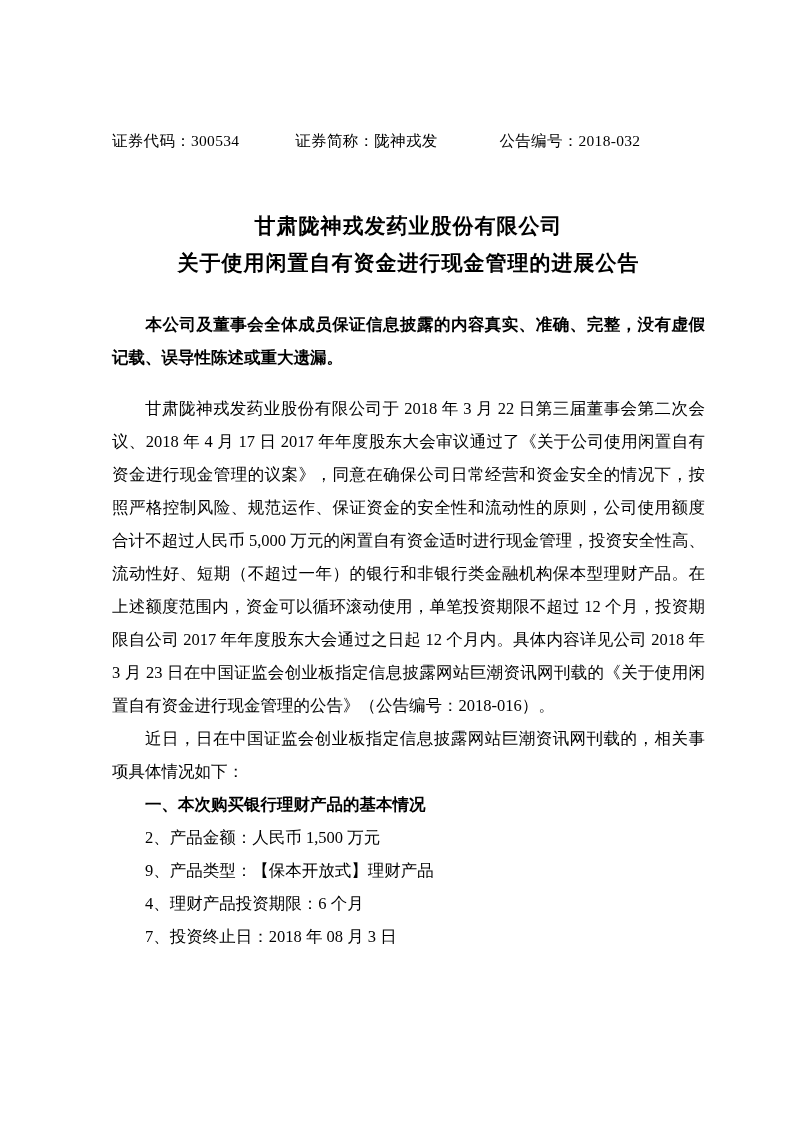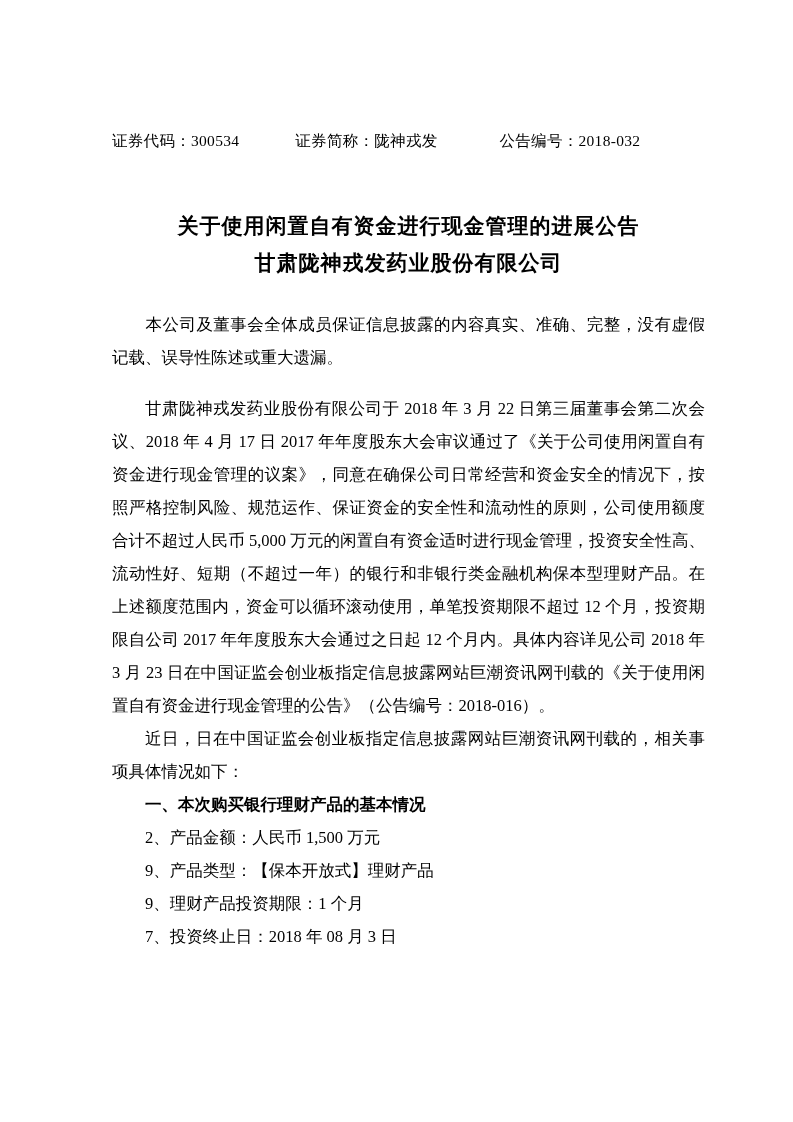--- a/index.html
+++ b/index.html
@@ -42,21 +42,21 @@
     text-align: center;
     font-weight: bold;
     font-size: 21px;
     line-height: 1.75;
     margin-bottom: 26px;
   }
   .title-line {
     letter-spacing: 1px;
   }
   .statement {
-    font-weight: normal;
+    font-weight: bold;
     font-size: 16.5px;
     line-height: 2.0;
     text-align: justify;
     text-justify: inter-ideograph;
     margin-bottom: 18px;
   }
   .statement .indent {
     display: inline-block;
     width: 2em;
   }
@@ -92,32 +92,32 @@
 
 <div class="page">
 
   <div class="header-row">
     <span class="hcell code">证券代码：300534</span>
     <span class="hcell name">证券简称：陇神戎发</span>
     <span class="hcell no">公告编号：2018-032</span>
   </div>
 
   <div class="title-block">
+    <div class="title-line">甘肃陇神戎发药业股份有限公司</div>
     <div class="title-line">关于使用闲置自有资金进行现金管理的进展公告</div>
-    <div class="title-line">甘肃陇神戎发药业股份有限公司</div>
   </div>
 
   <div class="statement">
     <span class="indent"></span><span>本公司及董事会全体成员保证信息披露的内容真实、准确、完整，没有虚假记载、误导性陈述或重大遗漏。</span>
   </div>
 
   <p class="body">甘肃陇神戎发药业股份有限公司于 2018 年 3 月 22 日第三届董事会第二次会议、2018 年 4 月 17 日 2017 年年度股东大会审议通过了《关于公司使用闲置自有资金进行现金管理的议案》，同意在确保公司日常经营和资金安全的情况下，按照严格控制风险、规范运作、保证资金的安全性和流动性的原则，公司使用额度合计不超过人民币 5,000 万元的闲置自有资金适时进行现金管理，投资安全性高、流动性好、短期（不超过一年）的银行和非银行类金融机构保本型理财产品。在上述额度范围内，资金可以循环滚动使用，单笔投资期限不超过 12 个月，投资期限自公司 2017 年年度股东大会通过之日起 12 个月内。具体内容详见公司 2018 年 3 月 23 日在中国证监会创业板指定信息披露网站巨潮资讯网刊载的《关于使用闲置自有资金进行现金管理的公告》（公告编号：2018-016）。</p>
 
   <p class="body tight">近日，日在中国证监会创业板指定信息披露网站巨潮资讯网刊载的，相关事项具体情况如下：</p>
 
   <p class="section-heading">一、本次购买银行理财产品的基本情况</p>
 
   <p class="item-line">2、产品金额：人民币 1,500 万元</p>
   <p class="item-line">9、产品类型：【保本开放式】理财产品</p>
-  <p class="item-line">9、理财产品投资期限：1 个月</p>
+  <p class="item-line">4、理财产品投资期限：6 个月</p>
   <p class="item-line">7、投资终止日：2018 年 08 月 3 日</p>
 
 </div>
 
 </body></html>

